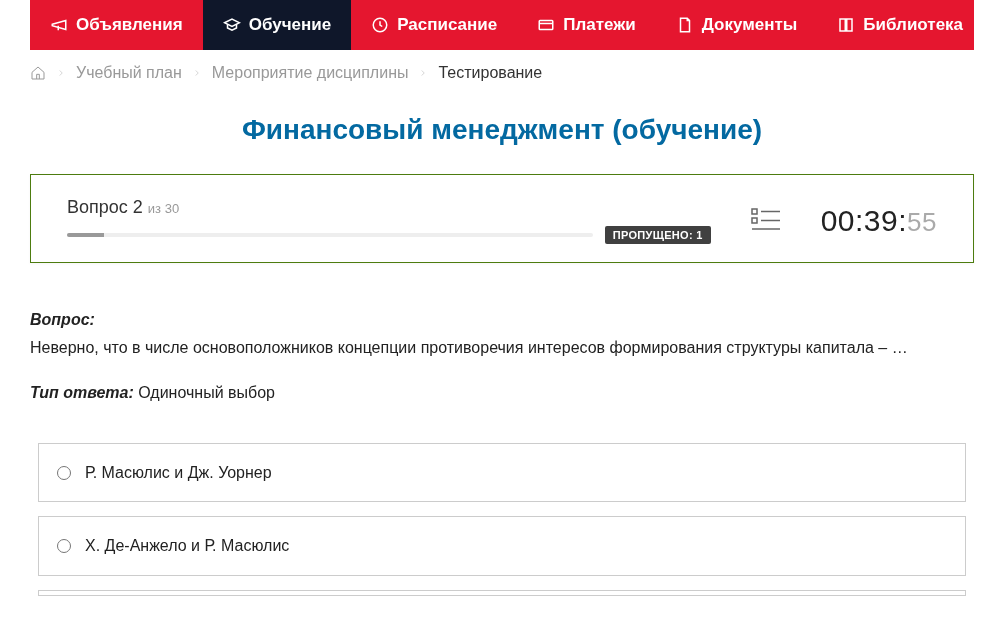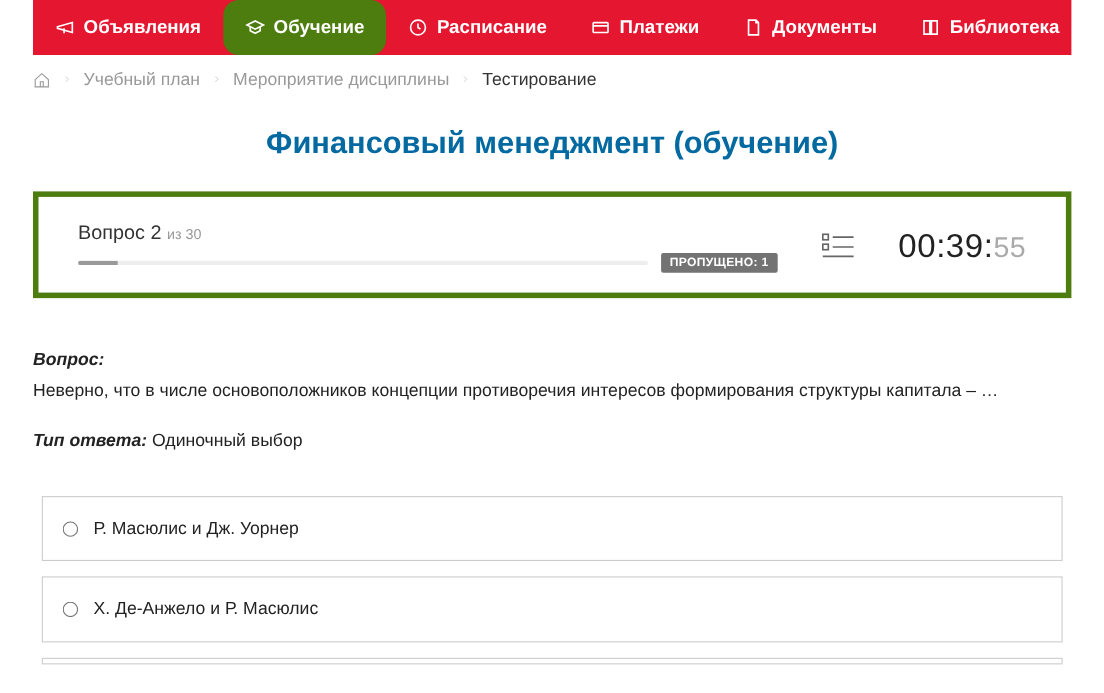--- a/index.html
+++ b/index.html
@@ -25,24 +25,23 @@
     }
     .nav-item {
       display: flex;
       align-items: center;
       padding: 0 20px;
       color: #fff;
       font-weight: 600;
       font-size: 17px;
       cursor: pointer;
       gap: 8px;
-      border-radius: 14px;
     }
     .nav-item.active {
-      background: #4d7c0f;
+      background: #0f172a;
     }
     .nav-icon {
       width: 18px;
       height: 18px;
       display: flex;
       align-items: center;
       justify-content: center;
     }
     .chevron {
       width: 12px;
@@ -75,21 +74,21 @@
     }
     .page-title {
       text-align: center;
       color: #0369a1;
       font-size: 28px;
       font-weight: 700;
       margin: 18px 0 28px;
     }
     .card {
       background: #fff;
-      border: 5px solid #4d7c0f;
+      border: 1px solid #4d7c0f;
       box-shadow: 0 1px 3px rgba(0,0,0,0.04);
       padding: 22px 36px 18px;
       display: flex;
       align-items: center;
       gap: 40px;
     }
     .card-left {
       flex: 1;
     }
     .qnum {
@@ -112,21 +111,21 @@
       position: relative;
       overflow: hidden;
     }
     .progress-fill {
       position: absolute;
       left: 0; top: 0; bottom: 0;
       width: 7%;
       background: #999;
     }
     .skipped {
-      background: #737373;
+      background: #404040;
       color: #fff;
       font-size: 11px;
       font-weight: 600;
       padding: 3px 8px;
       border-radius: 2px;
       letter-spacing: 0.3px;
     }
     .list-icon {
       width: 30px;
       height: 28px;

